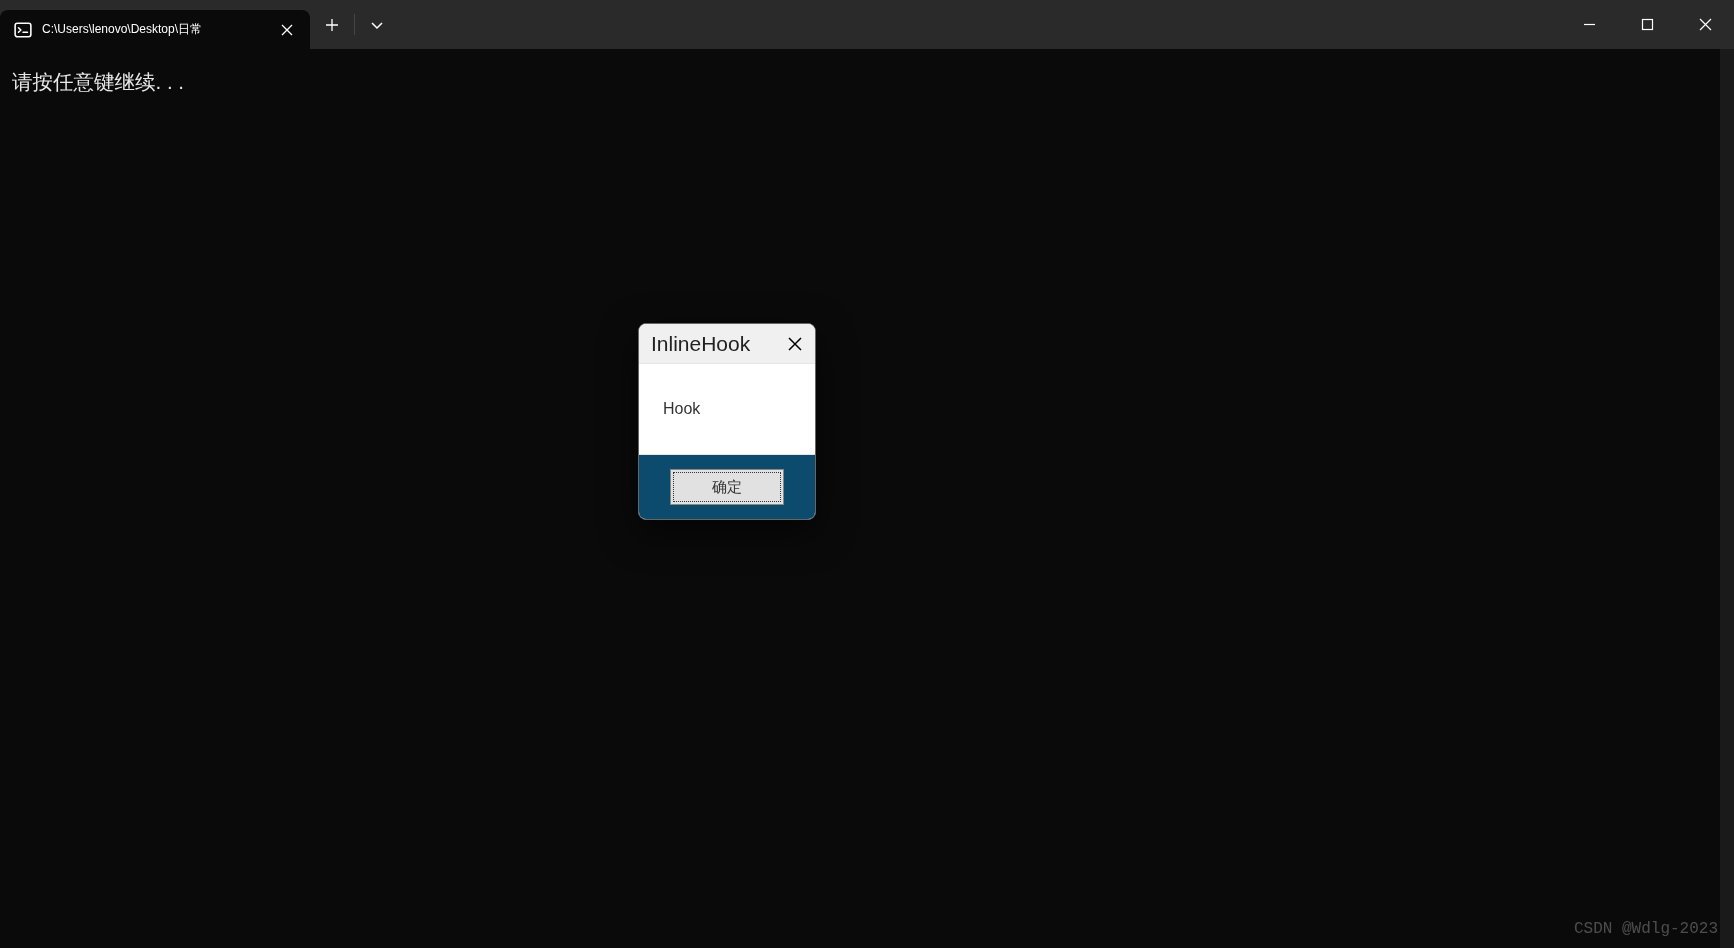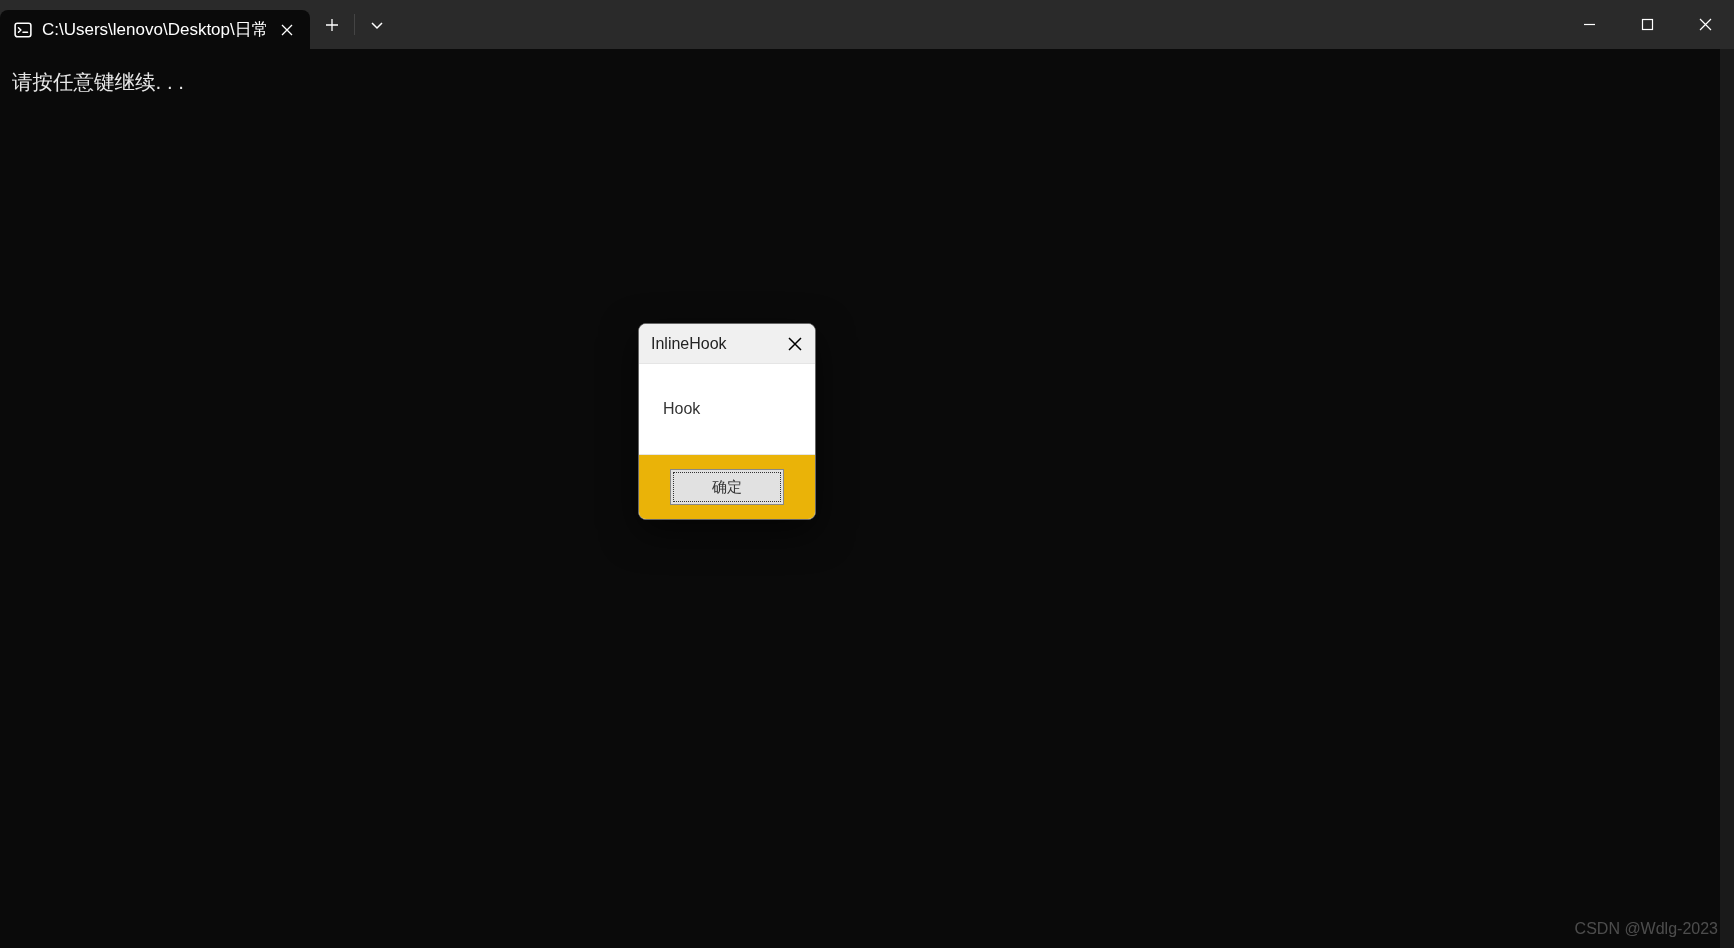--- a/index.html
+++ b/index.html
@@ -34,25 +34,24 @@
     }
     .tab-icon {
       width: 18px;
       height: 18px;
       display: flex;
       align-items: center;
       justify-content: center;
     }
     .tab-title {
       flex: 1;
-      font-size: 17px;
+      font-size: 12px;
       white-space: nowrap;
       overflow: hidden;
       color: #fff;
-      text-align: center;
     }
     .tab-close {
       width: 22px;
       height: 22px;
       display: flex;
       align-items: center;
       justify-content: center;
       border-radius: 3px;
       cursor: pointer;
     }
@@ -117,21 +116,21 @@
     .dialog-titlebar {
       height: 40px;
       background: #f0f0f0;
       display: flex;
       align-items: center;
       padding: 0 8px 0 12px;
       border-bottom: 1px solid #e5e5e5;
     }
     .dialog-title {
       flex: 1;
-      font-size: 16px;
+      font-size: 21px;
       color: #222;
     }
     .dialog-close {
       width: 24px;
       height: 24px;
       display: flex;
       align-items: center;
       justify-content: center;
       cursor: pointer;
     }
@@ -142,21 +141,21 @@
       min-height: 90px;
       display: flex;
       align-items: center;
     }
     .dialog-message {
       font-size: 16px;
       color: #333;
       font-weight: 500;
     }
     .dialog-footer {
-      background: #eab308;
+      background: #0c4a6e;
       padding: 14px 16px;
       display: flex;
       justify-content: center;
       border-top: 1px solid #e5e5e5;
     }
     .dialog-ok {
       width: 114px;
       height: 36px;
       background: #e1e1e1;
       border: 1px solid #888;
@@ -165,21 +164,21 @@
       font-size: 15px;
       color: #333;
       cursor: pointer;
     }
     .watermark {
       position: absolute;
       right: 16px;
       bottom: 10px;
       color: rgba(200,200,200,0.35);
       font-size: 16px;
-      font-family: Liberation Sans, sans-serif;
+      font-family: Liberation Mono, monospace;
     }
   </style>
 </head>
 <body>
 
 <div class="titlebar">
   <div class="tab">
     <span class="tab-icon">
       <svg viewBox="0 0 16 16" fill="none" stroke="#fff" stroke-width="1.4">
         <rect x="1" y="2" width="14" height="12" rx="2"></rect>

